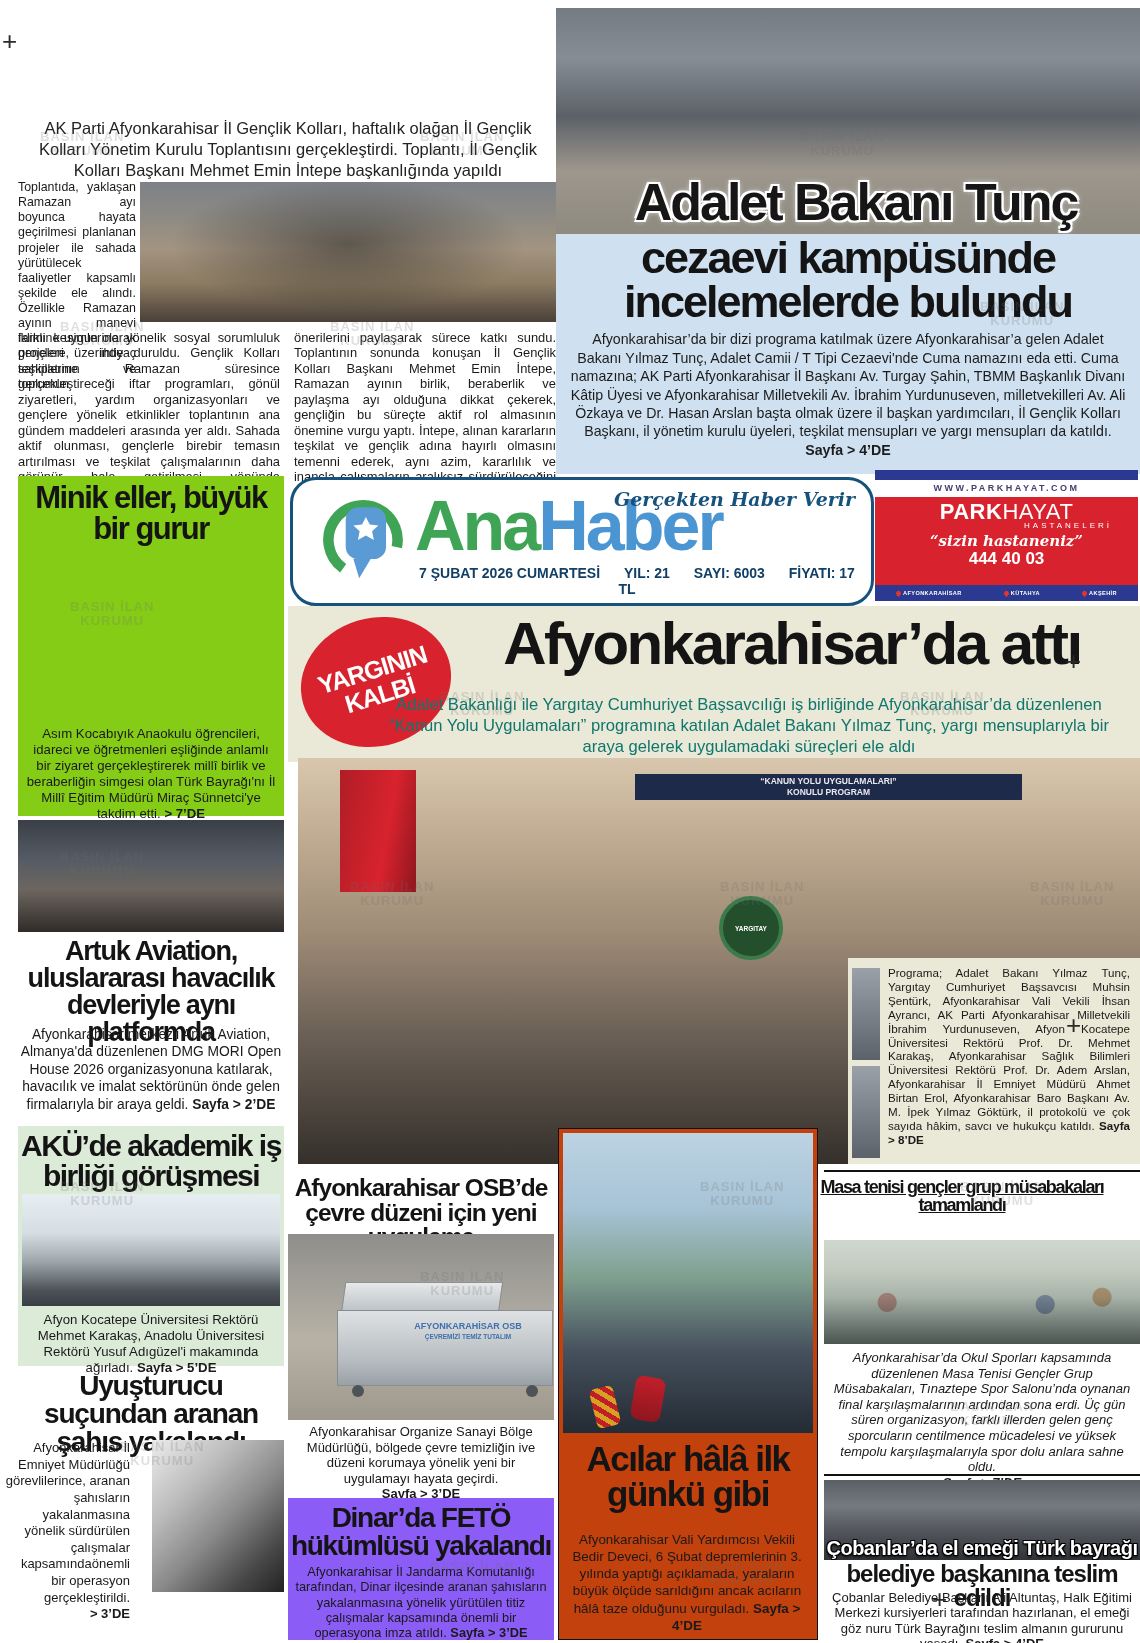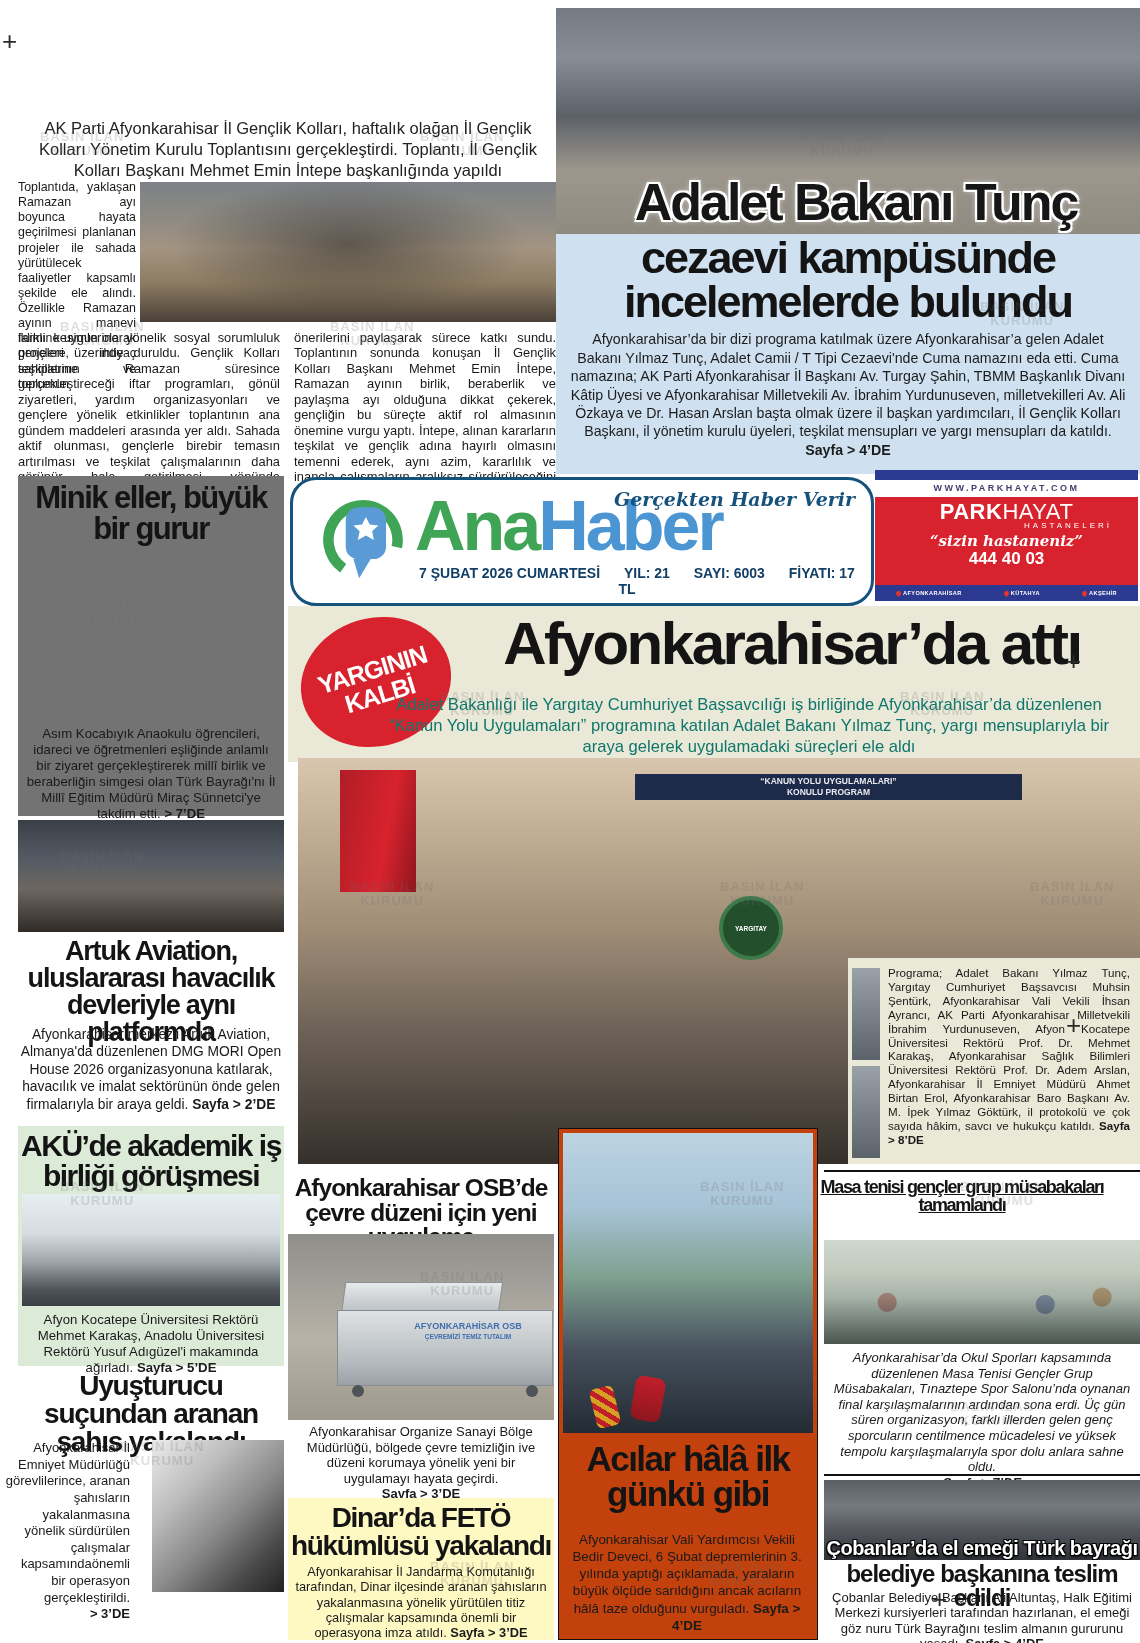--- a/index.html
+++ b/index.html
@@ -70,21 +70,21 @@
   .big-flag{position:absolute;left:5%;top:3%;width:9%;height:30%;
       background:linear-gradient(100deg,#b01d26,#d8232e 60%,#8f161e);}
   .wreath{position:absolute;left:50%;top:34%;width:56px;height:56px;border-radius:50%;
       background:#234f2d;border:4px solid #3c7a49;color:#fff;font-size:6.5px;font-weight:bold;
       display:flex;align-items:center;justify-content:center;}
   .panel{position:absolute;right:0;bottom:0;width:292px;height:206px;background:#eae8d6;
       padding:8px 10px 6px 40px;box-sizing:border-box;font-size:11.6px;line-height:1.2;}
   .portrait{position:absolute;left:4px;width:28px;height:92px;
       background:linear-gradient(180deg,#9aa1a8,#5b626a);}
   
-  .minik{left:18px;top:476px;width:266px;height:340px;background:#737373;z-index:1;}
+  .minik{left:18px;top:476px;width:266px;height:340px;background:#84cc16;z-index:1;}
   .minik-h{margin-top:6px;font-size:31px;letter-spacing:-1.5px;}
   .minik-photo{left:24px;top:548px;width:254px;height:172px;}
   .minik-cap{position:absolute;left:8px;top:250px;width:250px;font-size:13.2px;line-height:1.22;text-align:center;}
   .artuk-photo{left:18px;top:820px;width:266px;height:112px;}
   .artuk-h{left:18px;top:938px;width:266px;font-size:27px;letter-spacing:-1.2px;}
   .artuk-body{left:18px;top:1026px;width:266px;font-size:13.8px;line-height:1.26;text-align:center;}
   .aku{left:18px;top:1126px;width:266px;height:240px;background:#dcead8;}
   .aku-h{margin-top:5px;font-size:30px;letter-spacing:-1.5px;}
   .aku-photo{left:22px;top:1194px;width:258px;height:112px;}
   .aku-cap{position:absolute;left:6px;top:186px;width:254px;font-size:13.2px;line-height:1.22;text-align:center;}
@@ -97,21 +97,21 @@
   .bin{position:absolute;left:50%;top:26%;transform:translateX(-50%);width:168px;height:118px;}
   .bin-lid{position:absolute;left:6px;top:0;width:156px;height:30px;
       background:linear-gradient(180deg,#e7e9ea,#b9bfc3);transform:skewX(-8deg);border:1px solid #8b9195;}
   .bin-body{position:absolute;left:0;top:28px;width:168px;height:74px;
       background:linear-gradient(180deg,#dfe2e4,#b4babe 70%,#9aa1a6);border:1px solid #878d92;
       text-align:center;color:#3f6fae;padding-left:46px;}
   .bin-t1{font-size:9px;font-weight:bold;margin-top:10px;}
   .bin-t2{font-size:6.5px;font-weight:bold;margin-top:2px;}
   .bin-wheel{position:absolute;bottom:-12px;width:12px;height:12px;border-radius:50%;background:#4e5357;}
   .osb-cap{left:292px;top:1424px;width:258px;font-size:13px;line-height:1.2;text-align:center;}
-  .dinar{left:288px;top:1498px;width:266px;height:142px;background:#fef9c3;}
+  .dinar{left:288px;top:1498px;width:266px;height:142px;background:#8b5cf6;}
   .dinar-h{margin-top:6px;font-size:28px;letter-spacing:-1.3px;}
   .dinar-body{margin:4px 6px 0 6px;font-size:12.8px;line-height:1.2;text-align:center;}
   
   .aci{left:558px;top:1128px;width:260px;height:512px;border:1.5px solid #111;box-sizing:border-box;
       background:#c2410c;}
   .aci-photo{position:absolute;left:4px;top:4px;width:250px;height:300px;}
   .mic1{position:absolute;left:28%;bottom:4%;width:30px;height:44px;border-radius:8px;
       background:linear-gradient(180deg,#c01f2a,#8f161e);transform:rotate(10deg);}
   .mic2{position:absolute;left:12%;bottom:2%;width:24px;height:40px;border-radius:6px;
       background:repeating-linear-gradient(45deg,#d8a022 0 5px,#c01f2a 5px 10px);transform:rotate(-14deg);}

